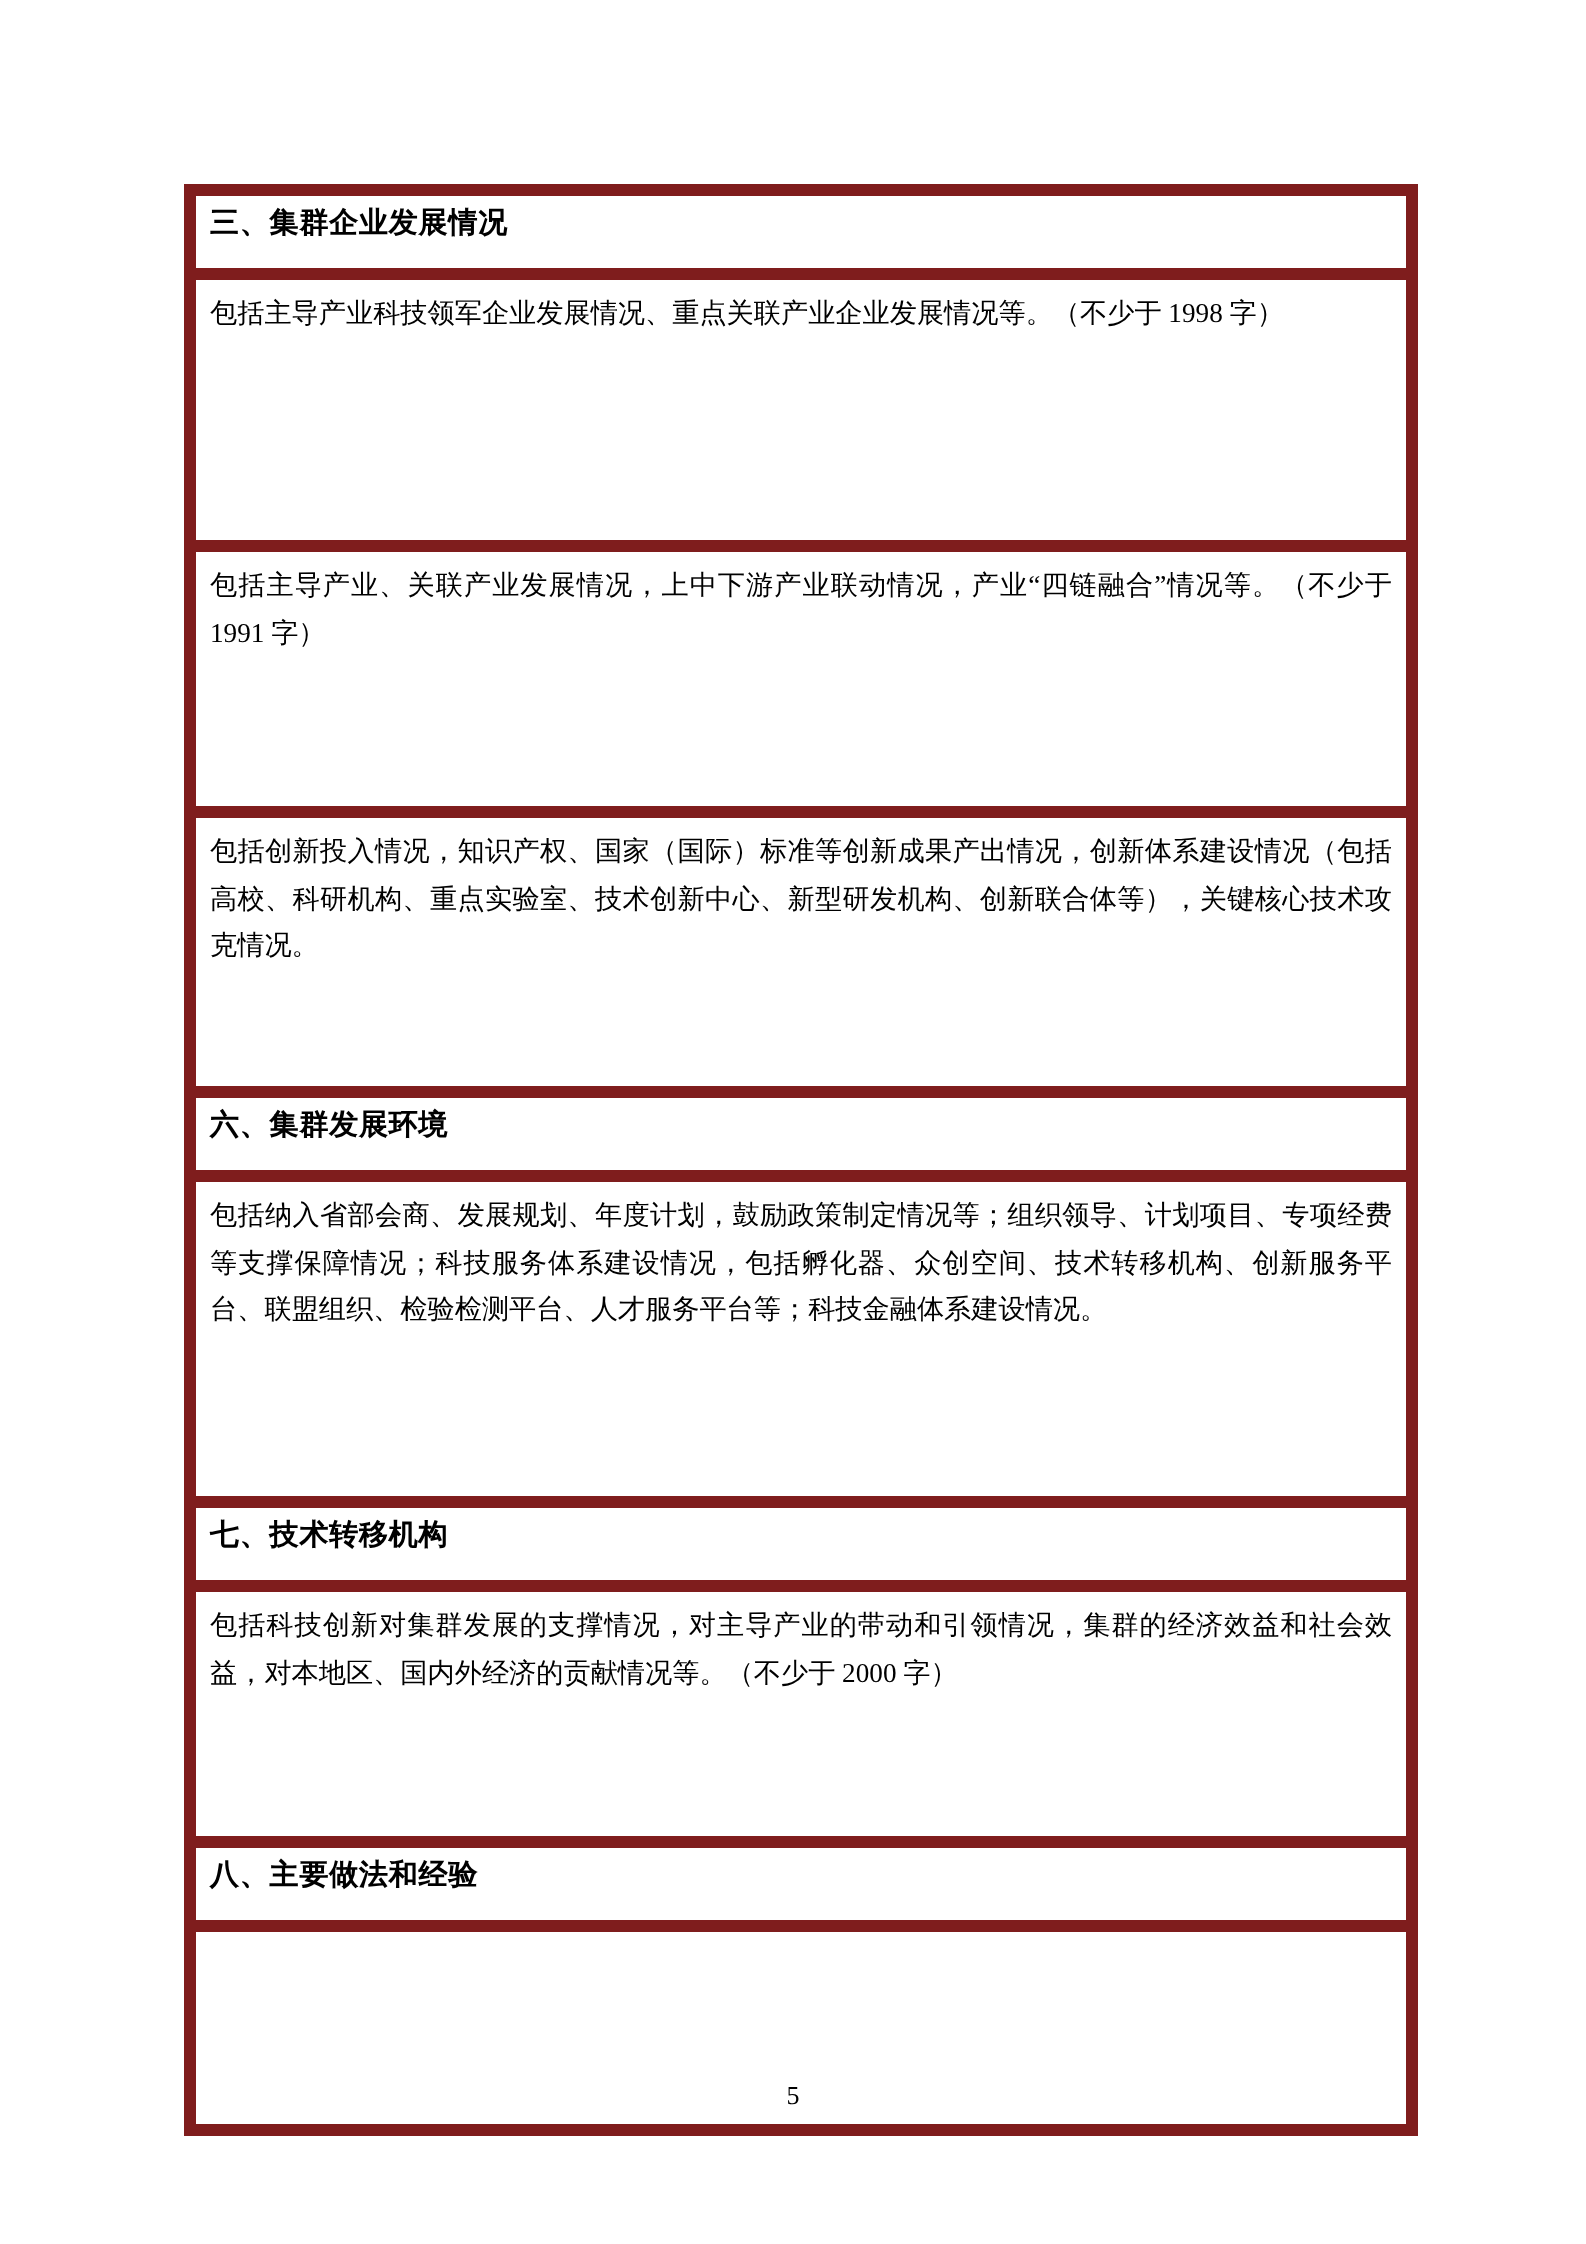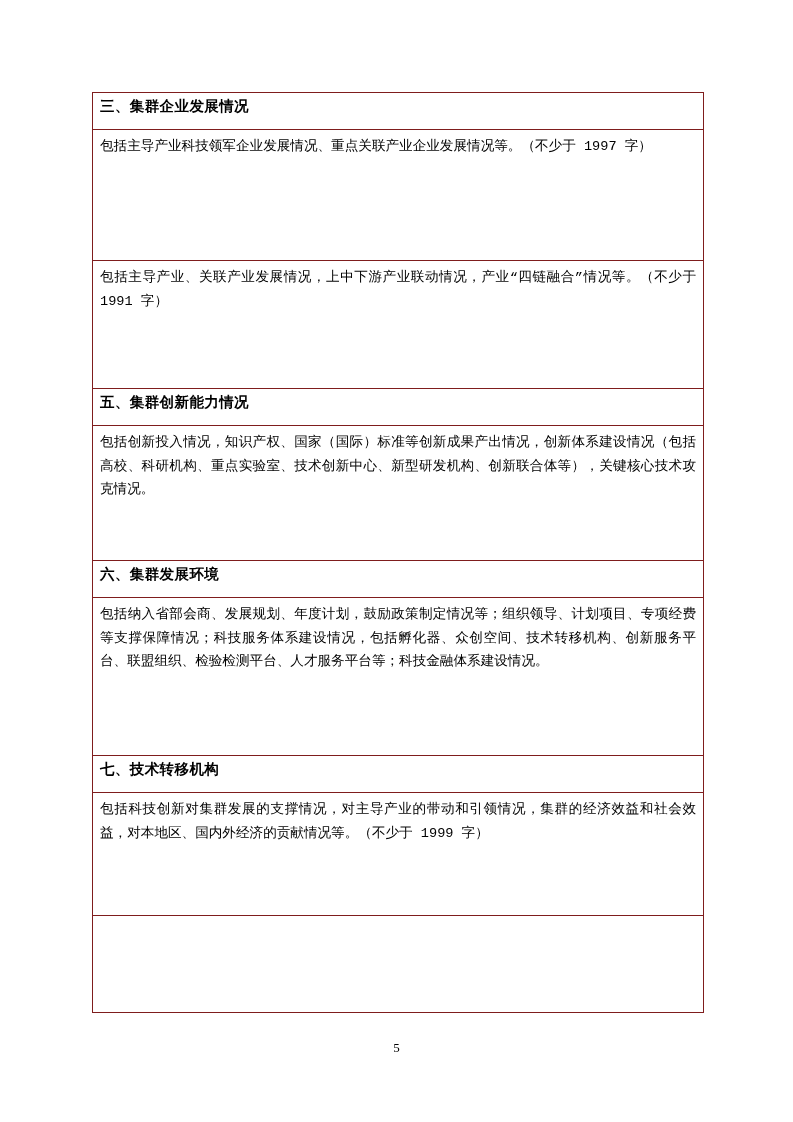--- a/index.html
+++ b/index.html
@@ -29,24 +29,23 @@
   
   .form-table {
     position: absolute;
     left: 92px;
     top: 92px;
     width: 611px;
     border-collapse: collapse;
     table-layout: fixed;
   }
   .form-table td {
-    border: 1px solid #7f1d1d;
+    border: 6px solid #7f1d1d;
     padding: 0;
     vertical-align: top;
-    font-family: Liberation Mono, monospace;
   }
 
   
   .section-head {
     height: 30px;
     padding: 3px 0 3px 7px !important;
     font-weight: bold;
     font-size: 14.5px;
     line-height: 23px;
     letter-spacing: 0.4px;
@@ -89,48 +88,48 @@
   <table class="form-table">
     <colgroup>
         <col style="width:611px">
       </colgroup>
     <tbody>
 
       <tr>
         <td class="section-head">三、集群企业发展情况</td>
       </tr>
       <tr>
-        <td class="section-body h-120">包括主导产业科技领军企业发展情况、重点关联产业企业发展情况等。（不少于 1997 字）</td>
+        <td class="section-body h-120">包括主导产业科技领军企业发展情况、重点关联产业企业发展情况等。（不少于 1998 字）</td>
       </tr>
 
       <tr>
         <td class="section-body h-117">包括主导产业、关联产业发展情况，上中下游产业联动情况，产业“四链融合”情况等。（不少于 1991 字）</td>
       </tr>
 
-      <tr>
-        <td class="section-head">五、集群创新能力情况</td>
-      </tr>
       <tr>
         <td class="section-body h-124">包括创新投入情况，知识产权、国家（国际）标准等创新成果产出情况，创新体系建设情况（包括高校、科研机构、重点实验室、技术创新中心、新型研发机构、创新联合体等），关键核心技术攻克情况。</td>
       </tr>
 
       <tr>
         <td class="section-head">六、集群发展环境</td>
       </tr>
       <tr>
         <td class="section-body h-147">包括纳入省部会商、发展规划、年度计划，鼓励政策制定情况等；组织领导、计划项目、专项经费等支撑保障情况；科技服务体系建设情况，包括孵化器、众创空间、技术转移机构、创新服务平台、联盟组织、检验检测平台、人才服务平台等；科技金融体系建设情况。</td>
       </tr>
 
       <tr>
         <td class="section-head">七、技术转移机构</td>
       </tr>
       <tr>
-        <td class="section-body h-112">包括科技创新对集群发展的支撑情况，对主导产业的带动和引领情况，集群的经济效益和社会效益，对本地区、国内外经济的贡献情况等。（不少于 1999 字）</td>
+        <td class="section-body h-112">包括科技创新对集群发展的支撑情况，对主导产业的带动和引领情况，集群的经济效益和社会效益，对本地区、国内外经济的贡献情况等。（不少于 2000 字）</td>
       </tr>
 
+      <tr>
+        <td class="section-head">八、主要做法和经验</td>
+      </tr>
       <tr>
         <td class="section-body h-86"></td>
       </tr>
 
 
     </tbody>
   </table>
 
   <div class="page-number">5</div>
 

